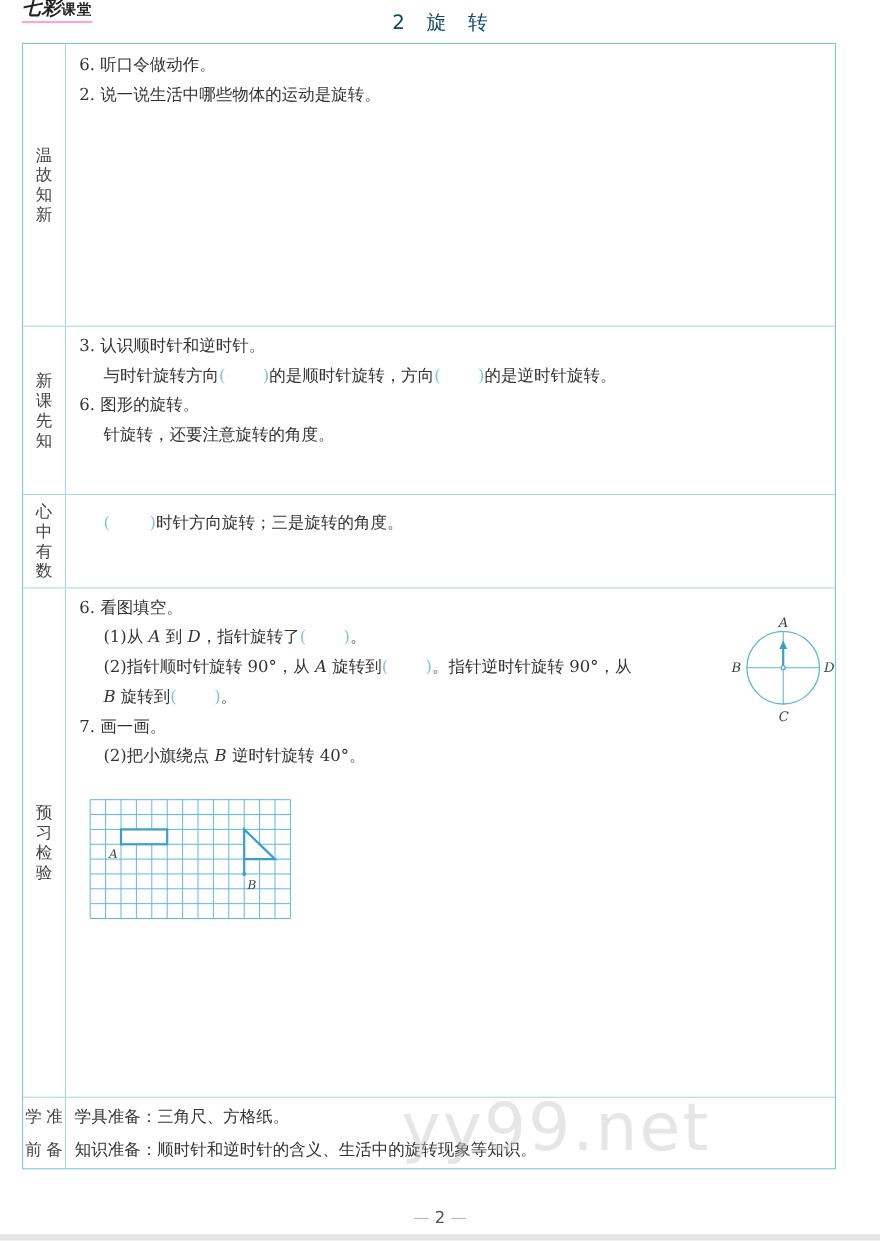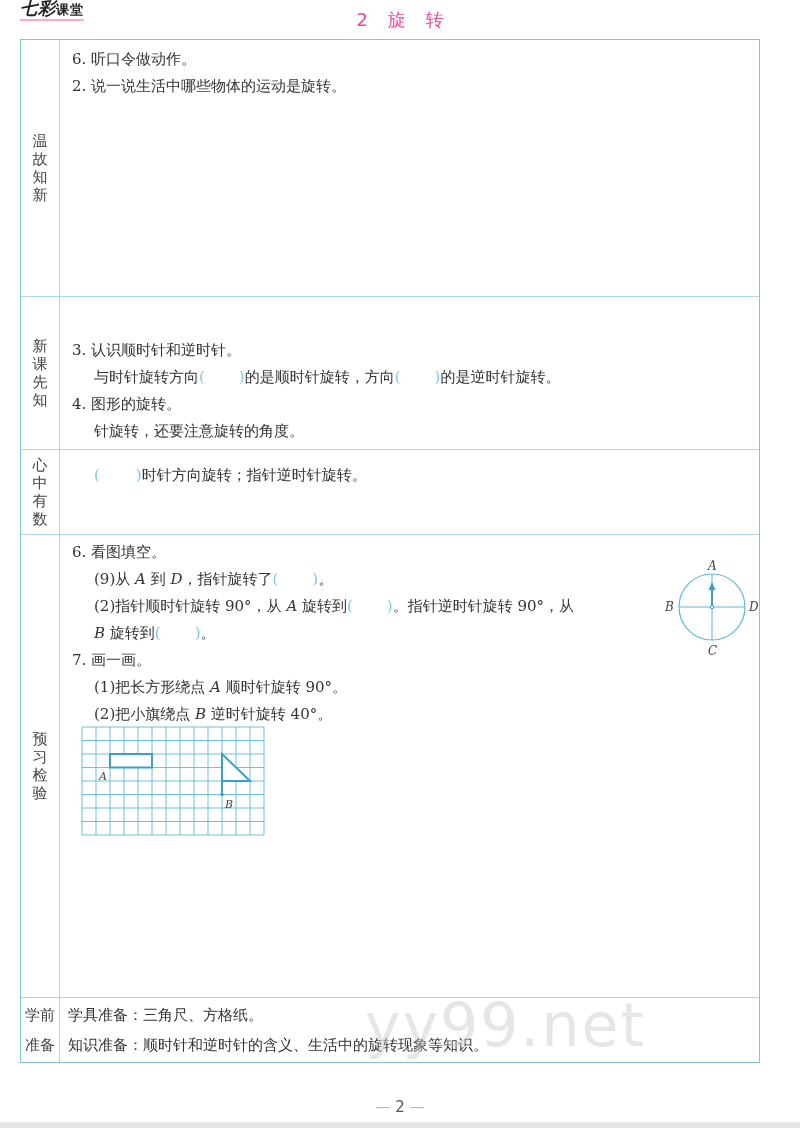--- a/index.html
+++ b/index.html
@@ -12,21 +12,21 @@
     .logo {
       position: absolute; left: 20px; top: 0px;
       font-family: "DejaVu Sans", sans-serif;
       font-size: 17px; font-weight: bold; font-style: italic; color: #222;
       letter-spacing: 1px;
       border-bottom: 2px solid #f9a8d4; padding-bottom: 1px; line-height: 16px;
     }
     .logo .small { font-style: normal; font-size: 13px; }
     .page-title {
       position: absolute; left: 0; width: 800px; top: 8px; text-align: center;
-      font-family: "DejaVu Sans", sans-serif; font-size: 18px; color: #ec4899;
+      font-family: "DejaVu Sans", sans-serif; font-size: 18px; color: #0c4a6e;
       word-spacing: 14px;
     }
     .sheet {
       position: absolute; left: 20px; top: 39px; width: 738px;
       border: 1.5px solid #7cc7e3; border-collapse: collapse;
     }
     .row { display: flex; border-top: 1px solid #a8d9ec; position: relative; }
     .row:first-child { border-top: none; }
     .side {
       width: 38px; flex: none; border-right: 1px solid #a8d9ec;
@@ -46,21 +46,21 @@
       font-family: "DejaVu Sans", sans-serif; font-size: 15px; color: #555;
     }
     .footer-num .dash { color: #bbb; }
     .watermark {
       position: absolute; left: 365px; top: 990px;
       font-family: "DejaVu Sans", sans-serif; font-weight: normal; font-size: 60px;
       color: rgba(200,200,200,0.45); letter-spacing: 2px; pointer-events: none;
     }
     .bottom-strip { position: absolute; left: 0; top: 1122px; width: 800px; height: 6px; background: #e6e6e6; }
     .prep .content { line-height: 30px; padding-top: 2px; }
-    .prep .side { flex-direction: column; font-size: 15px; line-height: 30px; }
+    .prep .side { flex-direction: row; font-size: 15px; line-height: 30px; }
   </style>
 </head>
 <body>
 
 <div class="logo">
   <span>七彩</span><span class="small">课堂</span>
 </div>
 <div class="page-title">2 旋 转</div>
 
 <div class="sheet">
@@ -82,70 +82,67 @@
 
   <div class="row" style="height:152px;">
     <div class="side vert">
       <div>
         <span>新</span>
         <span>课</span>
         <span>先</span>
         <span>知</span>
       </div>
     </div>
-    <div class="content" style="padding-top:4px;margin-top:36px;">
+    <div class="content" style="padding-top:4px;">
       <div class="line">3. 认识顺时针和逆时针。</div>
       <div class="line indent">
         <span>与时针旋转方向</span><span class="paren">(</span><span class="blank"></span><span class="paren">)</span><span>的是顺时针旋转，方向</span><span class="paren">(</span><span class="blank"></span><span class="paren">)</span><span>的是逆时针旋转。</span>
       </div>
-      <div class="line">4. 图形的旋转。</div>
+      <div class="line">6. 图形的旋转。</div>
       <div class="line indent">针旋转，还要注意旋转的角度。</div>
     </div>
   </div>
 
   <div class="row" style="height:84px;">
     <div class="side vert">
       <div>
         <span>心</span>
         <span>中</span>
         <span>有</span>
         <span>数</span>
       </div>
     </div>
     <div class="content" style="padding-top:12px;">
       <div class="line indent">
-        <span class="paren">(</span><span class="blank" style="width:36px"></span><span class="paren">)</span><span>时针方向旋转；指针逆时针旋转。</span>
+        <span class="paren">(</span><span class="blank" style="width:36px"></span><span class="paren">)</span><span>时针方向旋转；三是旋转的角度。</span>
       </div>
     </div>
   </div>
 
   <div class="row" style="height:462px;">
     <div class="side vert">
       <div>
         <span>预</span>
         <span>习</span>
         <span>检</span>
         <span>验</span>
       </div>
     </div>
     <div class="content" style="padding-top:4px;">
       <div class="line">6. 看图填空。</div>
       <div class="line indent">
-        <span>(9)从 </span><i class="var">A</i><span> 到 </span><i class="var">D</i><span>，指针旋转了</span><span class="paren">(</span><span class="blank"></span><span class="paren">)</span><span>。</span>
+        <span>(1)从 </span><i class="var">A</i><span> 到 </span><i class="var">D</i><span>，指针旋转了</span><span class="paren">(</span><span class="blank"></span><span class="paren">)</span><span>。</span>
       </div>
       <div class="line indent">
         <span>(2)指针顺时针旋转 90°，从 </span><i class="var">A</i><span> 旋转到</span><span class="paren">(</span><span class="blank"></span><span class="paren">)</span><span>。指针逆时针旋转 90°，从</span>
       </div>
       <div class="line indent">
         <i class="var">B</i><span> 旋转到</span><span class="paren">(</span><span class="blank"></span><span class="paren">)</span><span>。</span>
       </div>
       <div class="line">7. 画一画。</div>
-      <div class="line indent">
-        <span>(1)把长方形绕点 </span><i class="var">A</i><span> 顺时针旋转 90°。</span>
-      </div>
       <div class="line indent">
         <span>(2)把小旗绕点 </span><i class="var">B</i><span> 逆时针旋转 40°。</span>
       </div>
 
       <svg style="position:absolute; left:605px; top:22px;" width="100" height="102" viewBox="0 0 100 102">
         <circle cx="47" cy="50" r="33" fill="none" stroke="#5bbad9" stroke-width="1.2"></circle>
         <line x1="14" y1="50" x2="80" y2="50" stroke="#5bbad9" stroke-width="1"></line>
         <line x1="47" y1="17" x2="47" y2="83" stroke="#5bbad9" stroke-width="1"></line>
         <line x1="47" y1="50" x2="47" y2="31" stroke="#3a9fcc" stroke-width="2"></line>
         <polygon points="47,25 43.5,33 50.5,33" fill="#3a9fcc"></polygon>

